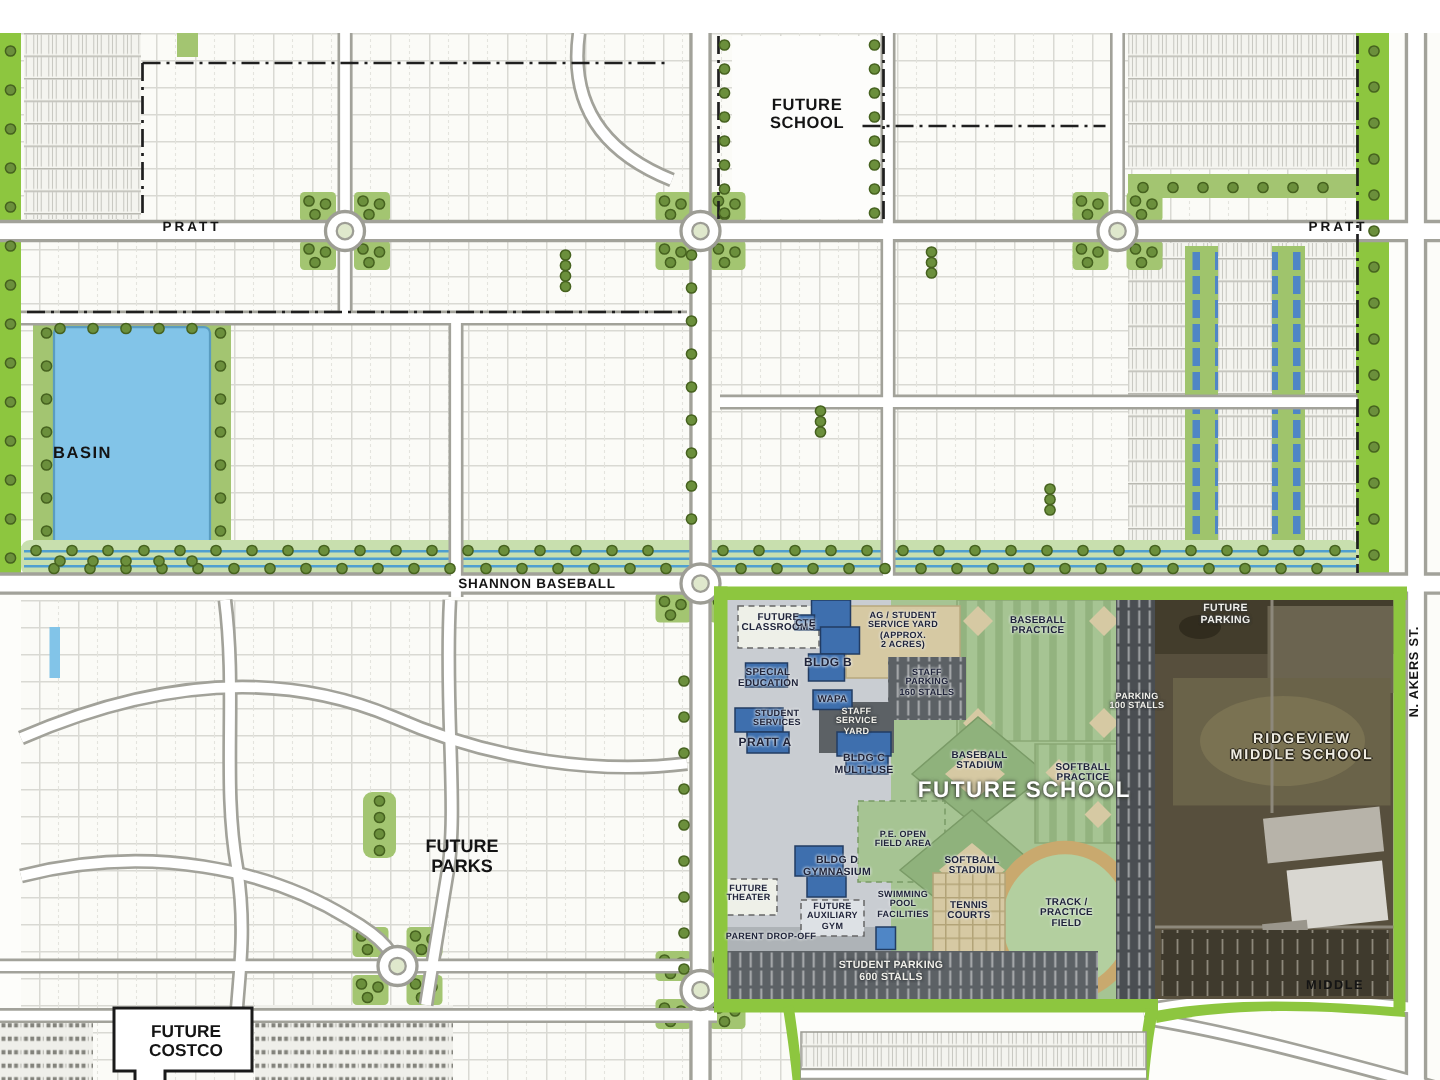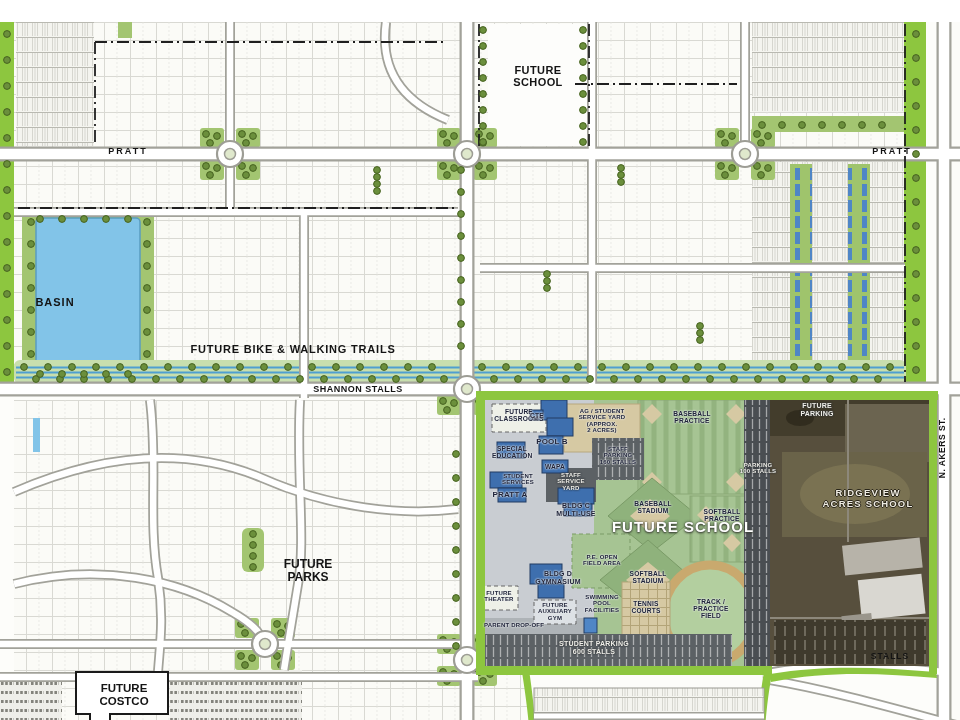--- a/index.html
+++ b/index.html
@@ -550,34 +550,33 @@
         <circle cx="700" cy="311" r="3.4" fill="#6b8f3c" stroke="#46621f" stroke-width="1"></circle>
         <circle cx="700" cy="318" r="3.4" fill="#6b8f3c" stroke="#46621f" stroke-width="1"></circle>
       </g>
 </svg>
 
 <div class="lbl" style="left:488px;top:42px;width:100px;font-size:11px;letter-spacing:.4px">FUTURE
 SCHOOL</div>
 <div class="lbl" style="left:100px;top:124px;width:56px;font-size:9px;letter-spacing:2px">PRATT</div>
 <div class="lbl" style="left:860px;top:124px;width:64px;font-size:9px;letter-spacing:2px">PRATT</div>
 <div class="lbl" style="left:20px;top:274px;width:70px;font-size:11px;letter-spacing:1px">BASIN</div>
-<div class="lbl" style="left:178px;top:321px;width:230px;font-size:11px;letter-spacing:.8px">FUTURE BIKE &amp; WALKING TRAILS</div>
-<div class="lbl" style="left:296px;top:362px;width:124px;font-size:9px;letter-spacing:.5px">SHANNON STALLS</div>
+<div class="lbl" style="left:296px;top:362px;width:124px;font-size:9px;letter-spacing:.5px">SHANNON BASEBALL</div>
 <div class="lbl" style="left:266px;top:536px;width:84px;font-size:12px">FUTURE
 PARKS</div>
 <div class="lbl" style="left:84px;top:660px;width:80px;font-size:11.5px">FUTURE
 COSTCO</div>
-<div class="lbl" style="left:860px;top:630px;width:60px;font-size:8.5px;letter-spacing:1px">STALLS</div>
+<div class="lbl" style="left:860px;top:630px;width:60px;font-size:8.5px;letter-spacing:1px">MIDDLE</div>
 <div class="lbl vert" style="left:897px;top:421px;width:92px;font-size:8.5px;letter-spacing:.5px">N. AKERS ST.</div>
 
 <div class="lbl" style="left:608px;top:497px;width:150px;font-size:15px;letter-spacing:1px;color:#ffffff;text-shadow:0 1px 2px #3a3f35,0 0 3px #3a3f35">FUTURE SCHOOL</div>
 <div class="lbl site" style="left:492px;top:386px;width:54px">FUTURE
 CLASSROOMS</div>
 <div class="lbl site" style="left:527px;top:390px;width:20px">CTE</div>
-<div class="lbl site" style="left:530px;top:416px;width:44px;font-size:8px">POOL B</div>
+<div class="lbl site" style="left:530px;top:416px;width:44px;font-size:8px">BLDG B</div>
 <div class="lbl site" style="left:568px;top:386px;width:68px;font-size:6px">AG / STUDENT
 SERVICE YARD
 (APPROX.
 2 ACRES)</div>
 <div class="lbl site" style="left:492px;top:423px;width:40px">SPECIAL
 EDUCATION</div>
 <div class="lbl site" style="left:541px;top:441px;width:28px">WAPA</div>
 <div class="lbl site" style="left:596px;top:424px;width:44px;font-size:6px">STAFF
 PARKING
 160 STALLS</div>
@@ -616,15 +615,15 @@
 FIELD</div>
 <div class="lbl site" style="left:482px;top:600px;width:64px;font-size:6px">PARENT DROP-OFF</div>
 <div class="lbl site lt" style="left:536px;top:618px;width:116px;font-size:7px">STUDENT PARKING
 600 STALLS</div>
 <div class="lbl site lt" style="left:734px;top:440px;width:48px;font-size:6px">PARKING
 100 STALLS</div>
 
 <div class="lbl site lt" style="left:786px;top:380px;width:62px;font-size:7px">FUTURE
 PARKING</div>
 <div class="lbl" style="left:800px;top:466px;width:136px;font-size:9.5px;letter-spacing:1.2px;color:#efece2;text-shadow:-1px 0 0 #2a261b,1px 0 0 #2a261b,0 -1px 0 #2a261b,0 1px 0 #2a261b">RIDGEVIEW
-ACRES SCHOOL</div>
+MIDDLE SCHOOL</div>
 
 </div>
 
 </body></html>

